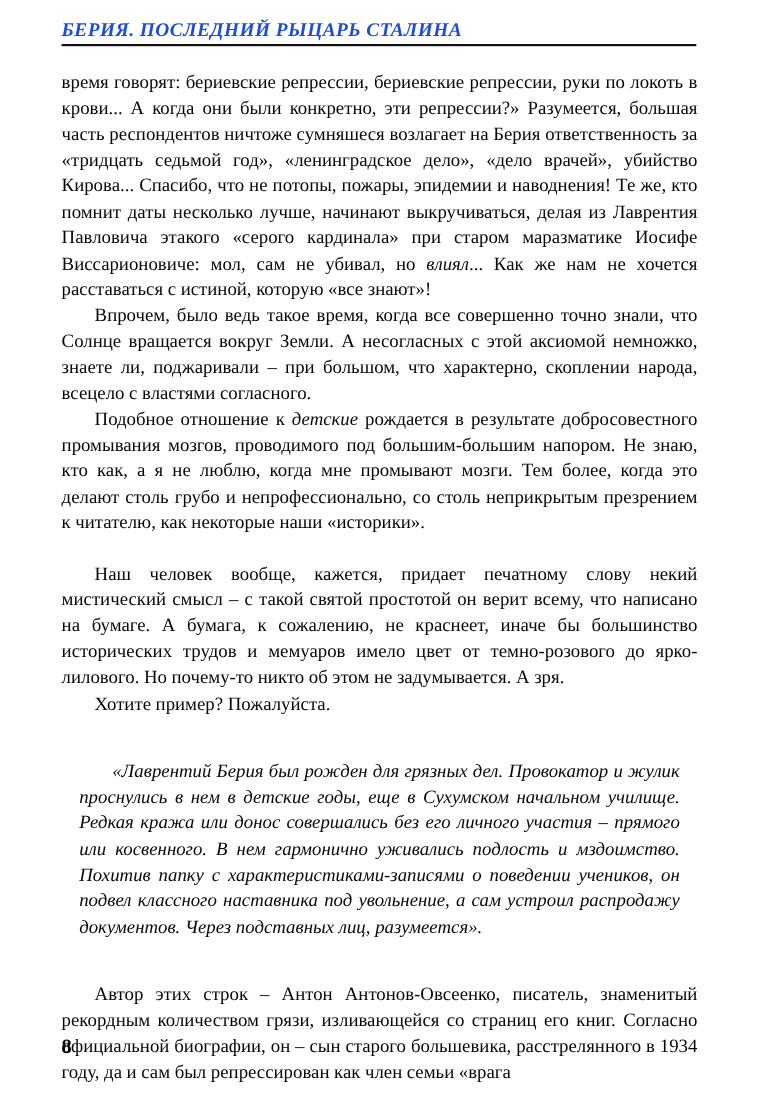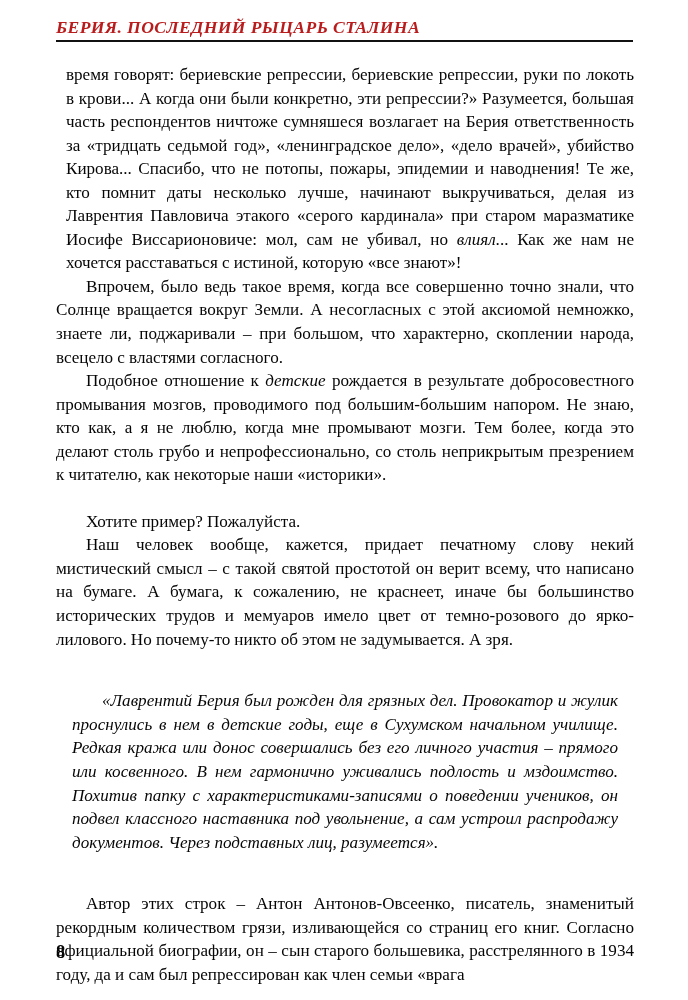--- a/index.html
+++ b/index.html
@@ -35,21 +35,21 @@
   }
 
   .running-head-title {
     font-family: "Liberation Serif", "DejaVu Serif", serif;
     font-weight: bold;
     font-style: italic;
     font-size: 17.6px;
     letter-spacing: 0.4px;
     line-height: 1.05;
     white-space: nowrap;
-    color: #b91c1c;
+    color: #1d4ed8;
   }
 
   .running-head-rule {
     margin-top: 4px;
     width: 577px;
     height: 2px;
     background: #111111;
   }
 
   
@@ -66,21 +66,20 @@
     text-justify: inter-word;
     font-size: 17.1px;
     line-height: 23.55px;
     text-indent: 30px;
     color: #060606;
     word-spacing: -0.1px;
   }
 
   p.no-indent {
     text-indent: 0;
-    margin-left: 10px;
   }
 
   
   .gap-block {
     height: 23px;
   }
 
   .gap-block-small {
     height: 22px;
   }
@@ -123,23 +122,23 @@
   <div class="column">
 
     <p class="body-par no-indent">время говорят: бериевские репрессии, бериевские репрессии, руки по локоть в крови... А когда они были конкретно, эти репрессии?» Разумеется, большая часть респондентов ничтоже сумняшеся возлагает на Берия ответственность за «тридцать седьмой год», «ленинградское дело», «дело врачей», убийство Кирова... Спасибо, что не потопы, пожары, эпидемии и наводнения! Те же, кто помнит даты несколько лучше, начинают выкручиваться, делая из Лаврентия Павловича этакого «серого кардинала» при старом маразматике Иосифе Виссарионовиче: мол, сам не убивал, но <em class="it">влиял</em>... Как же нам не хочется расставаться с истиной, которую «все знают»!</p>
 
     <p class="body-par">Впрочем, было ведь такое время, когда все совершенно точно знали, что Солнце вращается вокруг Земли. А несогласных с этой аксиомой немножко, знаете ли, поджаривали – при большом, что характерно, скоплении народа, всецело с властями согласного.</p>
 
     <p class="body-par">Подобное отношение к <em class="it">детские</em> рождается в результате добросовестного промывания мозгов, проводимого под большим-большим напором. Не знаю, кто как, а я не люблю, когда мне промывают мозги. Тем более, когда это делают столь грубо и непрофессионально, со столь неприкрытым презрением к читателю, как некоторые наши «историки».</p>
 
     <div class="gap-block"></div>
 
+    <p class="body-par">Наш человек вообще, кажется, придает печатному слову некий мистический смысл – с такой святой простотой он верит всему, что написано на бумаге. А бумага, к сожалению, не краснеет, иначе бы большинство исторических трудов и мемуаров имело цвет от темно-розового до ярко-лилового. Но почему-то никто об этом не задумывается. А зря.</p>
+
     <p class="body-par">Хотите пример? Пожалуйста.</p>
-
-    <p class="body-par">Наш человек вообще, кажется, придает печатному слову некий мистический смысл – с такой святой простотой он верит всему, что написано на бумаге. А бумага, к сожалению, не краснеет, иначе бы большинство исторических трудов и мемуаров имело цвет от темно-розового до ярко-лилового. Но почему-то никто об этом не задумывается. А зря.</p>
 
     <div class="gap-block-small"></div>
 
     <p class="quote-par"><em class="it">«Лаврентий Берия был рожден для грязных дел. Провокатор и жулик проснулись в нем в детские годы, еще в Сухумском начальном училище. Редкая кража или донос совершались без его личного участия – прямого или косвенного. В нем гармонично уживались подлость и мздоимство. Похитив папку с характеристиками-записями о поведении учеников, он подвел классного наставника под увольнение, а сам устроил распродажу документов. Через подставных лиц, разумеется».</em></p>
 
     <div class="gap-block-small"></div>
 
     <p class="body-par">Автор этих строк – Антон Антонов-Овсеенко, писатель, знаменитый рекордным количеством грязи, изливающейся со страниц его книг. Согласно официальной биографии, он – сын старого большевика, расстрелянного в 1934 году, да и сам был репрессирован как член семьи «врага</p>
 
   </div>

